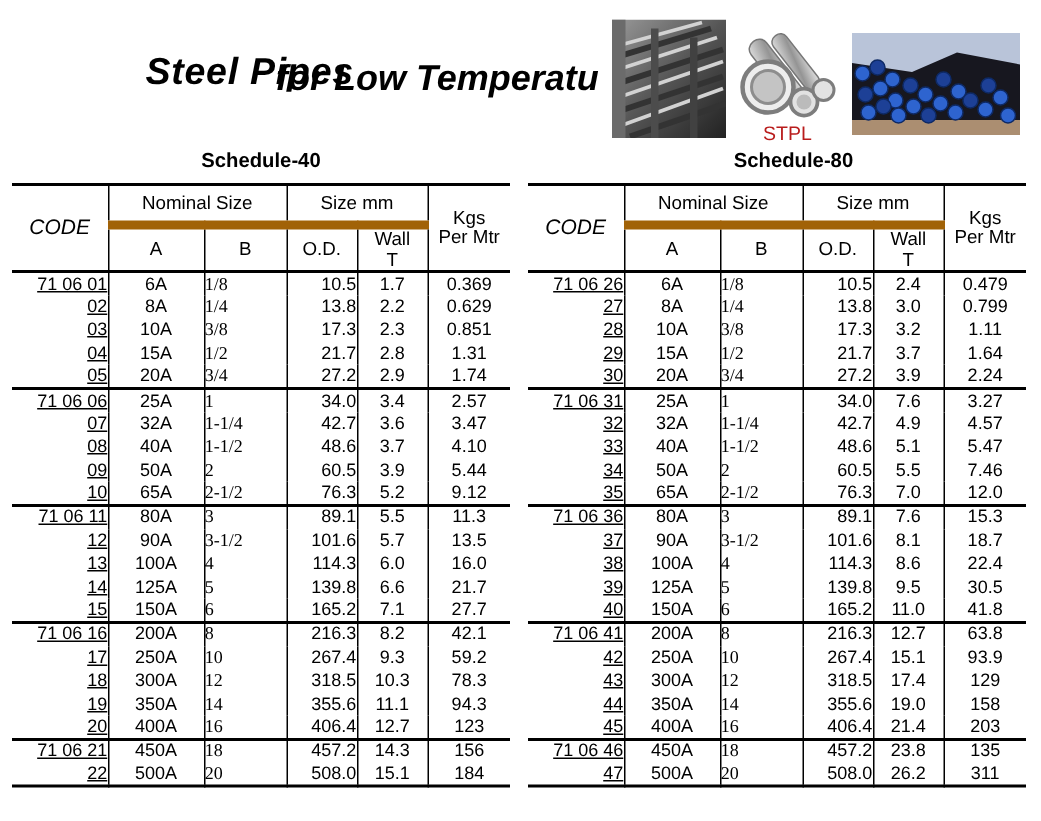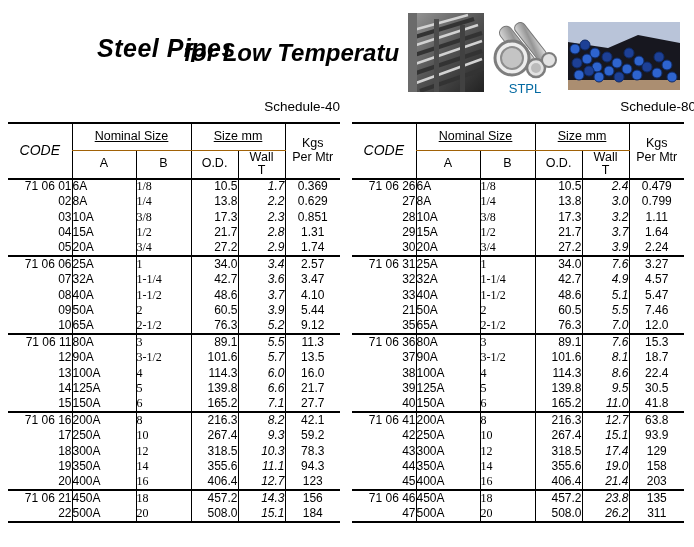--- a/index.html
+++ b/index.html
@@ -14,24 +14,24 @@
   .title-sub{
     position:absolute;left:184px;top:39px;font-size:24px;font-weight:bold;
     font-style:italic;
   }
   .photo{position:absolute;}
   .photo1{left:408px;top:13px;width:76px;height:79px;}
   .photo2{left:492px;top:18px;width:66px;height:64px;}
   .photo3{left:568px;top:22px;width:112px;height:68px;}
   .photo-caption{
     position:absolute;left:492px;top:81px;width:66px;text-align:center;
-    font-size:13px;color:#0369a1;
+    font-size:13px;color:#b91c1c;
   }
   .sched-label{
-    position:absolute;top:99px;font-size:13.5px;font-weight:normal;text-align:right;
+    position:absolute;top:99px;font-size:13.5px;font-weight:bold;text-align:center;
   }
   .sched-40{left:8px;width:332px;}
   .sched-80{left:362px;width:334px;}
   .tablewrap{position:absolute;top:122px;}
   .tw-left{left:8px;}
   .tw-right{left:352px;}
   table.pipes{
     border-collapse:collapse;table-layout:fixed;width:332px;
     border-top:2px solid #000;border-bottom:2px solid #000;
     font-size:12px;
@@ -39,28 +39,28 @@
   table.pipes thead{border-bottom:2px solid #000;}
   table.pipes tbody{border-top:2px solid #000;}
   table.pipes tbody:first-of-type{border-top:none;}
   table.pipes th,table.pipes td{
     border-left:1px solid #000;padding:0;margin:0;
     font-weight:normal;line-height:13.5px;vertical-align:middle;
   }
   table.pipes th.h-code,table.pipes td.c-code{border-left:none;}
   table.pipes thead tr{height:27px;}
   table.pipes thead th{text-align:center;font-size:12.5px;}
-  table.pipes th.h-span{border-bottom:1px solid #a16207;text-decoration:underline;}
+  table.pipes th.h-span{border-bottom:6px solid #a16207;}
   table.pipes th.h-code{font-size:14px;font-style:italic;}
   table.pipes tbody tr{height:15.6px;}
-  td.c-code{text-align:right;padding-right:4px;font-weight:bold;white-space:nowrap;}
-  td.c-a{}
+  td.c-code{text-align:right;padding-right:4px;font-weight:bold;white-space:nowrap;text-decoration:underline;}
+  td.c-a{text-align:center;}
   td.c-b{font-family:Liberation Serif, serif;}
   td.c-od{text-align:right;padding-right:17px;}
-  td.c-wall{text-align:right;padding-right:24px;font-style:italic;}
+  td.c-wall{text-align:center;padding-right:24px;}
   td.c-kgs{text-align:center;padding-left:4px;}
   col.w-code{width:64px;}col.w-a{width:64px;}col.w-b{width:55px;}
   col.w-od{width:47px;}col.w-wall{width:47px;}col.w-kgs{width:55px;}
 </style>
 </head>
 <body>
 
 <div class="title-main">Steel Pipes</div>
 <div class="title-sub">for Low Temperatu</div>
 
@@ -447,21 +447,21 @@
         </tr>
         <tr>
           <td class="c-code">33</td>
           <td class="c-a">40A</td>
           <td class="c-b">1-1/2</td>
           <td class="c-od">48.6</td>
           <td class="c-wall">5.1</td>
           <td class="c-kgs">5.47</td>
         </tr>
         <tr>
-          <td class="c-code">21</td>
+          <td class="c-code">34</td>
           <td class="c-a">50A</td>
           <td class="c-b">2</td>
           <td class="c-od">60.5</td>
           <td class="c-wall">5.5</td>
           <td class="c-kgs">7.46</td>
         </tr>
         <tr>
           <td class="c-code">35</td>
           <td class="c-a">65A</td>
           <td class="c-b">2-1/2</td>

